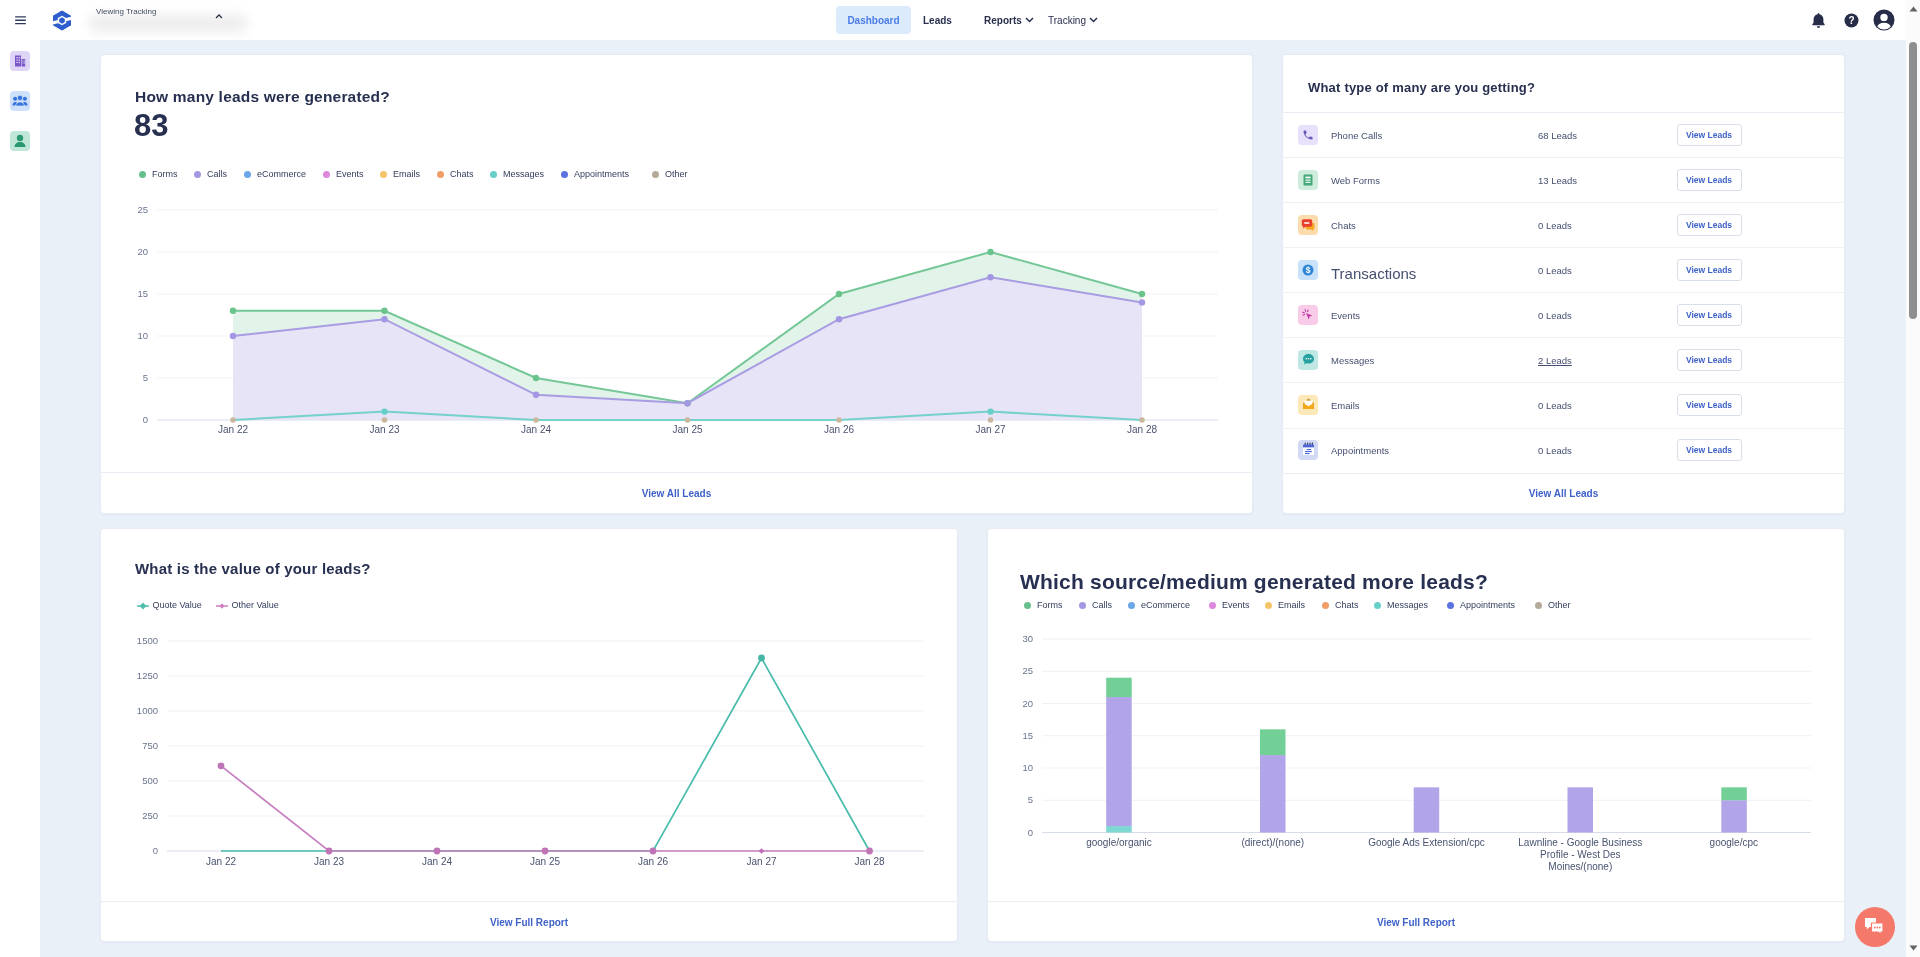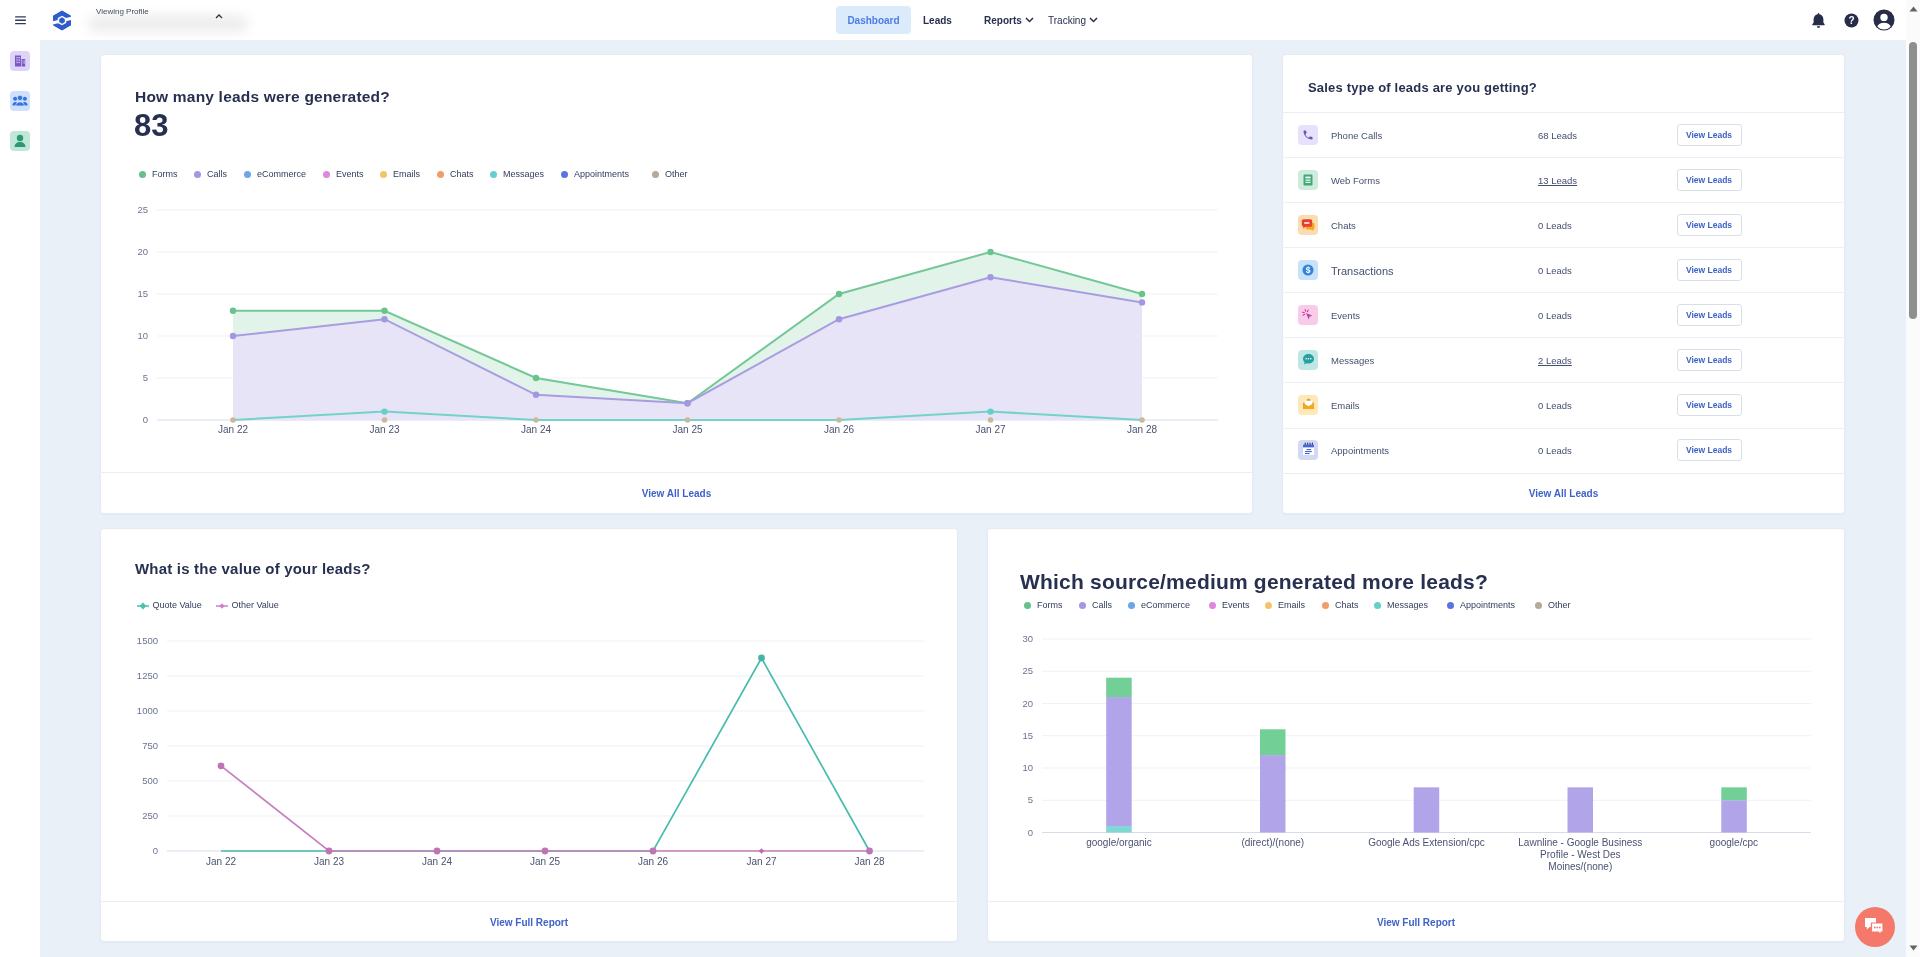--- a/index.html
+++ b/index.html
@@ -35,21 +35,21 @@
       </clipPath>
     </defs>
   <g clip-path="url(#hexc)">
     <path d="M10 0.3 L19 5.4 L19 15.6 L10 20.7 L1 15.6 L1 5.4 Z" fill="#2e5ecd"></path>
     <rect x="-3" y="9" width="26" height="3.1" fill="#fff" transform="rotate(-14 10 10.5)"></rect>
     <path d="M10 5.7 L14.2 8.1 L14.2 12.9 L10 15.3 L5.8 12.9 L5.8 8.1 Z" fill="#fff"></path>
     <path d="M10 7.3 L12.8 8.9 L12.8 12.1 L10 13.7 L7.2 12.1 L7.2 8.9 Z" fill="#2e5ecd"></path>
   </g>
 </svg>
 
-<div class="abs" style="left:96px;top:7px;font-size:8px;color:#2e3850;">Viewing Profile</div>
+<div class="abs" style="left:96px;top:7px;font-size:8px;color:#2e3850;">Viewing Tracking</div>
 <div class="abs" style="left:88px;top:15px;width:160px;height:17px;background:#d4d4d4;border-radius:9px;filter:blur(6px);opacity:0.42;"></div>
 <svg class="abs" style="left:215px;top:13.5px;" width="8" height="5" viewBox="0 0 8 5">
     <path d="M1 4 L4 1 L7 4" fill="none" stroke="#2a3147" stroke-width="1.3"></path>
   </svg>
 
 <div class="abs" style="left:836px;top:6px;width:75px;height:28px;background:#dcebfc;border-radius:4px;"></div>
 <div class="abs" style="left:836px;top:6px;width:75px;height:28px;display:flex;align-items:center;justify-content:center;font-size:10px;font-weight:bold;color:#4a7de6;">Dashboard</div>
 <div class="abs" style="left:923px;top:6px;height:28px;display:flex;align-items:center;font-size:10px;font-weight:bold;color:#272f4d;">Leads</div>
 <div class="abs" style="left:976px;top:6px;height:28px;display:flex;align-items:center;font-size:10px;font-weight:bold;color:#272f4d;margin-left:8px;">Reports&nbsp;<svg width="9" height="6" viewBox="0 0 9 6" style="position:static">
       <path d="M1 1 L4.5 4.5 L8 1" fill="none" stroke="#272f4d" stroke-width="1.5"></path>
@@ -207,21 +207,21 @@
       <text x="587.5" y="379">Jan 25</text>
       <text x="739" y="379">Jan 26</text>
       <text x="890.5" y="379">Jan 27</text>
       <text x="1042" y="379">Jan 28</text>
   </g>
 </svg>
 <div class="footerline" style="left:100px;width:1153px;top:472px;"></div>
 <div class="abs link" style="left:100px;top:487.5px;width:1153px;text-align:center;">View All Leads</div>
 
 <div class="card" style="left:1282px;top:54px;width:563px;height:460px;"></div>
-<div class="cardtitle" style="left:1308px;top:81px;font-size:13px;">Sales type of leads are you getting?</div>
+<div class="cardtitle" style="left:1308px;top:81px;font-size:13px;">What type of many are you getting?</div>
 
 <div class="abs" style="left:1282px;width:563px;top:112px;border-top:1px solid #e9edf4;"></div>
 <div class="abs" style="left:1282px;width:563px;top:157px;border-top:1px solid #edf1f6;"></div>
 <div class="abs" style="left:1282px;width:563px;top:202px;border-top:1px solid #edf1f6;"></div>
 <div class="abs" style="left:1282px;width:563px;top:247px;border-top:1px solid #edf1f6;"></div>
 <div class="abs" style="left:1282px;width:563px;top:292px;border-top:1px solid #edf1f6;"></div>
 <div class="abs" style="left:1282px;width:563px;top:337px;border-top:1px solid #edf1f6;"></div>
 <div class="abs" style="left:1282px;width:563px;top:382px;border-top:1px solid #edf1f6;"></div>
 <div class="abs" style="left:1282px;width:563px;top:428px;border-top:1px solid #edf1f6;"></div>
 
@@ -293,28 +293,28 @@
     <g fill="#4a65d8">
       <rect x="4.6" y="7" width="4.6" height="1.1"></rect>
       <rect x="3" y="9" width="6.8" height="1.1"></rect>
       <rect x="3" y="11" width="4.6" height="1.1"></rect>
     </g>
   </svg>
 
 <div class="abs" style="left:1331px;top:129.5px;font-size:9.5px;color:#454f70;">Phone Calls</div>
 <div class="abs" style="left:1331px;top:174.5px;font-size:9.5px;color:#454f70;">Web Forms</div>
 <div class="abs" style="left:1331px;top:219.5px;font-size:9.5px;color:#454f70;">Chats</div>
-<div class="abs" style="left:1331px;top:264.5px;font-size:11px;color:#454f70;">Transactions</div>
+<div class="abs" style="left:1331px;top:264.5px;font-size:15px;color:#454f70;">Transactions</div>
 <div class="abs" style="left:1331px;top:309.5px;font-size:9.5px;color:#454f70;">Events</div>
 <div class="abs" style="left:1331px;top:354.5px;font-size:9.5px;color:#454f70;">Messages</div>
 <div class="abs" style="left:1331px;top:399.5px;font-size:9.5px;color:#454f70;">Emails</div>
 <div class="abs" style="left:1331px;top:444.5px;font-size:9.5px;color:#454f70;">Appointments</div>
 
 <div class="abs" style="left:1538px;top:129.5px;font-size:9.5px;color:#454f70;">68 Leads</div>
-<div class="abs" style="left:1538px;top:174.5px;font-size:9.5px;color:#454f70;text-decoration:underline;">13 Leads</div>
+<div class="abs" style="left:1538px;top:174.5px;font-size:9.5px;color:#454f70;">13 Leads</div>
 <div class="abs" style="left:1538px;top:219.5px;font-size:9.5px;color:#454f70;">0 Leads</div>
 <div class="abs" style="left:1538px;top:264.5px;font-size:9.5px;color:#454f70;">0 Leads</div>
 <div class="abs" style="left:1538px;top:309.5px;font-size:9.5px;color:#454f70;">0 Leads</div>
 <div class="abs" style="left:1538px;top:354.5px;font-size:9.5px;color:#454f70;text-decoration:underline;">2 Leads</div>
 <div class="abs" style="left:1538px;top:399.5px;font-size:9.5px;color:#454f70;">0 Leads</div>
 <div class="abs" style="left:1538px;top:444.5px;font-size:9.5px;color:#454f70;">0 Leads</div>
 
 <div class="abs" style="left:1676.5px;top:123.5px;width:65px;height:22px;border:1px solid #d9dfe9;border-radius:3px;display:flex;align-items:center;justify-content:center;font-size:8.5px;font-weight:bold;color:#3f62c9;">View Leads</div>
 <div class="abs" style="left:1676.5px;top:168.5px;width:65px;height:22px;border:1px solid #d9dfe9;border-radius:3px;display:flex;align-items:center;justify-content:center;font-size:8.5px;font-weight:bold;color:#3f62c9;">View Leads</div>
 <div class="abs" style="left:1676.5px;top:213.5px;width:65px;height:22px;border:1px solid #d9dfe9;border-radius:3px;display:flex;align-items:center;justify-content:center;font-size:8.5px;font-weight:bold;color:#3f62c9;">View Leads</div>

